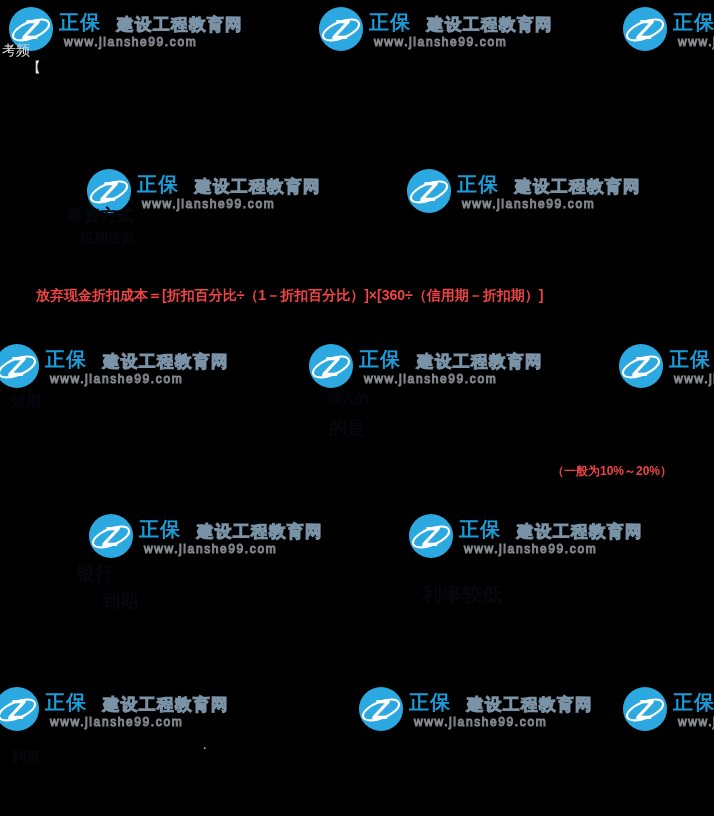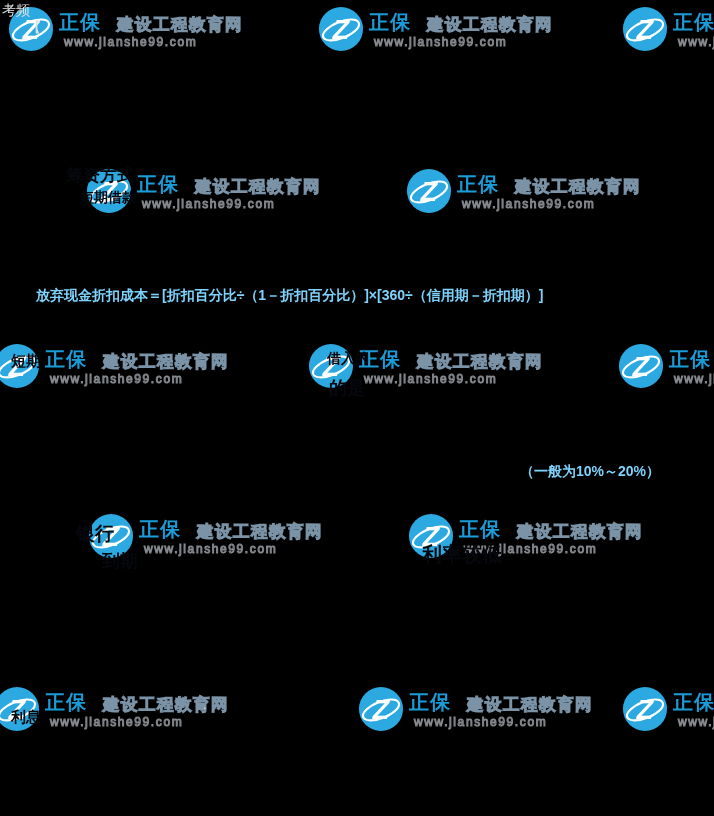--- a/index.html
+++ b/index.html
@@ -17,24 +17,24 @@
   .wm-site{
     font-size:16.5px;font-weight:bold;letter-spacing:1.5px;margin-left:16px;
     color:transparent;-webkit-text-stroke:1.1px #7b93a6;
   }
   .wm-url{
     position:absolute;left:56px;top:29px;white-space:nowrap;
     font-size:12px;font-weight:normal;letter-spacing:1.6px;
     color:transparent;-webkit-text-stroke:1px #85898e;
   }
   
-  .frag{position:absolute;z-index:2;white-space:nowrap;color:#06080e;font-weight:bold;}
+  .frag{position:absolute;z-index:2;white-space:nowrap;color:#06080e;font-weight:bold;margin-top:40px;}
   .frag-light{color:#e0e0e0;font-weight:normal;}
   
-  .red{position:absolute;z-index:3;white-space:nowrap;color:#7dd3fc;font-weight:bold;}
+  .red{position:absolute;z-index:3;white-space:nowrap;color:#ef4444;font-weight:bold;}
 </style>
 </head>
 <body>
 
 <div id="canvas">
 
   <div class="wm" style="left:8px;top:6px">
     <span class="wm-circle">
       <svg width="46" height="46" viewBox="0 0 48 48">
           <circle cx="24" cy="24" r="23" fill="#2ba9e0"></circle>
@@ -226,15 +226,15 @@
   <div class="frag" style="left:11px;top:352px;font-size:15px">短期</div>
   <div class="frag" style="left:327px;top:350px;font-size:14px">借入的</div>
   <div class="frag" style="left:329px;top:376px;font-size:18px">的是</div>
   <div class="frag" style="left:76px;top:521px;font-size:19px">银行</div>
   <div class="frag" style="left:102px;top:549px;font-size:18px">到期</div>
   <div class="frag" style="left:422px;top:541px;font-size:20px">利率较低</div>
   <div class="frag" style="left:11px;top:708px;font-size:15px">利息</div>
   <div class="frag frag-light" style="left:203px;top:697px;font-size:13px">.</div>
 
   <div class="red" style="left:36px;top:287px;font-size:14px">放弃现金折扣成本＝[折扣百分比÷（1－折扣百分比）]×[360÷（信用期－折扣期）]</div>
-  <div class="red" style="left:520px;top:463px;font-size:14px">（一般为10%～20%）</div>
+  <div class="red" style="left:552px;top:463px;font-size:12px">（一般为10%～20%）</div>
 
 </div>
 
 </body></html>

